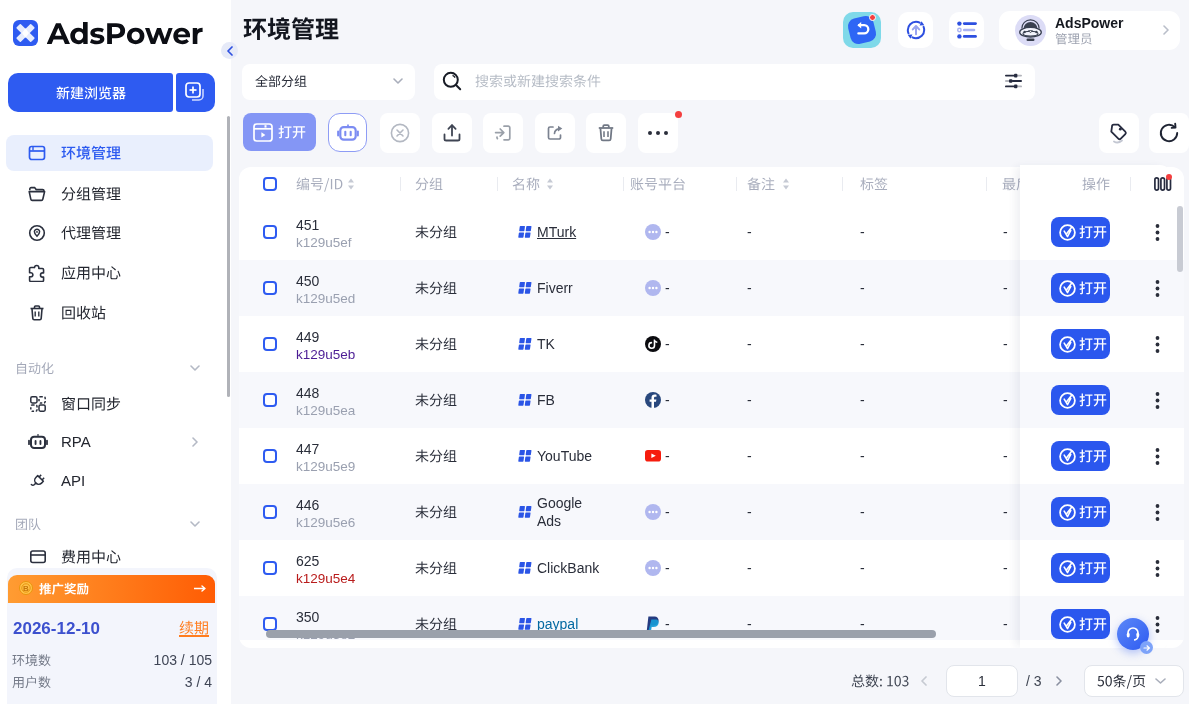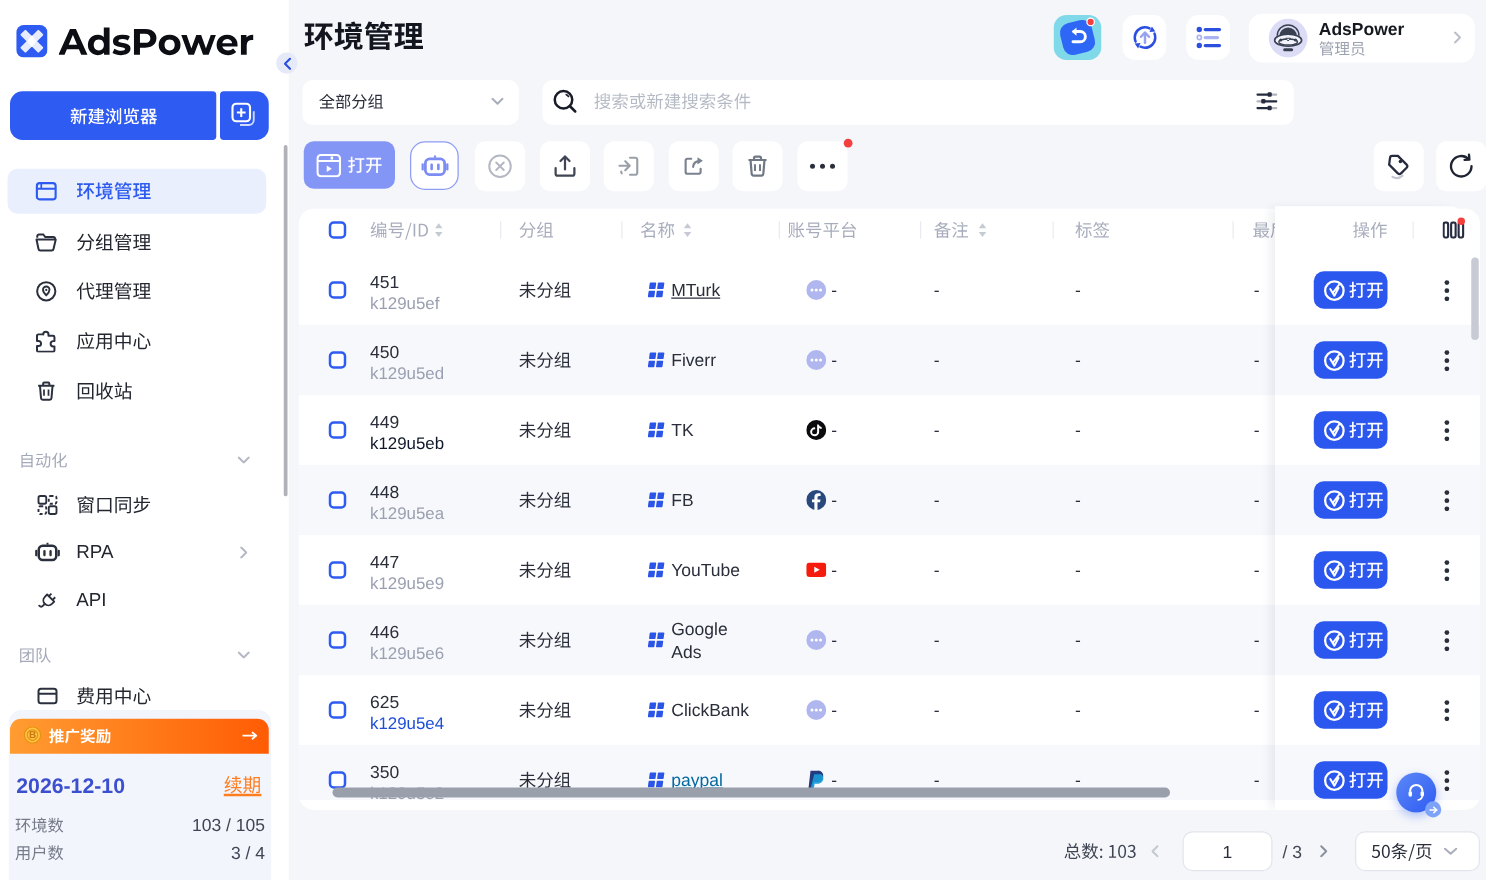--- a/index.html
+++ b/index.html
@@ -591,21 +591,21 @@
       <circle cx="8" cy="8" r="1.2" fill="#fff"></circle>
       <circle cx="11.4" cy="8" r="1.2" fill="#fff"></circle>
     </svg>
   </div>
 <div style="position:absolute;left:665px;top:277.5px;font:14px 'Liberation Sans',sans-serif;color:#2a2e3a;line-height:21px;white-space:nowrap;">-</div>
 <div style="position:absolute;left:747px;top:277.5px;font:14px 'Liberation Sans',sans-serif;color:#2a2e3a;line-height:21px;white-space:nowrap;">-</div>
 <div style="position:absolute;left:860px;top:277.5px;font:14px 'Liberation Sans',sans-serif;color:#2a2e3a;line-height:21px;white-space:nowrap;">-</div>
 <div style="position:absolute;left:1003px;top:277.5px;font:14px 'Liberation Sans',sans-serif;color:#2a2e3a;line-height:21px;white-space:nowrap;">-</div>
 <div style="position:absolute;left:263px;top:337px;width:14px;height:14px;border:2px solid #2e5bf1;border-radius:4px;background:#fff"></div>
 <div style="position:absolute;left:296px;top:327.0px;font:14px 'Liberation Sans',sans-serif;color:#2a2e3a;line-height:21px;white-space:nowrap;">449</div>
-<div style="position:absolute;left:296px;top:344.9px;font:13.5px 'Liberation Sans',sans-serif;color:#0f172a;line-height:20px;white-space:nowrap;">k129u5eb</div>
+<div style="position:absolute;left:296px;top:344.9px;font:13.5px 'Liberation Sans',sans-serif;color:#4c1d95;line-height:20px;white-space:nowrap;">k129u5eb</div>
 <div style="position:absolute;left:415px;top:333.1px">
     <svg width="42.0" height="20.3" viewBox="0 0 42.0 20.3" fill="#2a2e3a" style="display:block">
       <path transform="translate(0.00,16.24) scale(0.014000,-0.014000)" d="M62 429H942V355H62ZM133 676H874V602H133ZM459 839H538V-80H459ZM440 391 504 364Q469 304 421 247Q373 190 318 139Q264 89 205 47Q147 6 89 -24Q82 -15 73 -3Q63 9 53 20Q43 32 34 39Q91 65 149 103Q208 141 262 187Q316 234 362 286Q407 338 440 391ZM557 391Q590 338 636 286Q683 235 737 188Q791 140 850 103Q909 65 966 40Q958 32 947 21Q937 10 928 -2Q918 -14 911 -25Q854 5 795 47Q736 89 681 140Q626 191 579 248Q531 305 495 364Z"></path>
       <path transform="translate(14.00,16.24) scale(0.014000,-0.014000)" d="M187 462H760V388H187ZM734 462H812Q812 462 812 455Q812 448 812 439Q812 431 811 426Q805 311 800 230Q794 149 787 96Q780 42 771 12Q761 -19 748 -34Q732 -53 714 -60Q696 -67 670 -69Q645 -71 602 -70Q559 -70 512 -67Q510 -50 504 -29Q498 -8 487 8Q536 4 578 3Q620 2 637 2Q667 2 680 14Q694 28 703 74Q713 120 721 210Q728 301 734 448ZM324 820 404 798Q370 714 323 637Q277 561 222 496Q168 432 108 384Q102 392 90 403Q78 414 66 424Q53 435 44 442Q104 485 157 544Q210 603 252 674Q295 744 324 820ZM673 822Q697 772 730 719Q763 666 801 617Q840 568 881 527Q922 486 961 456Q952 449 940 438Q929 427 918 415Q908 403 900 393Q861 427 820 473Q779 519 739 572Q700 625 665 682Q630 739 604 794ZM386 441H465Q456 359 438 282Q421 204 383 135Q346 66 281 10Q216 -45 111 -83Q107 -73 99 -61Q91 -50 82 -38Q73 -27 65 -19Q163 13 223 62Q283 111 316 173Q349 234 364 302Q378 370 386 441Z"></path>
       <path transform="translate(28.00,16.24) scale(0.014000,-0.014000)" d="M380 11H959V-58H380ZM520 535H847V466H520ZM521 274H848V207H521ZM481 790H872V-25H798V721H553V-25H481ZM73 182Q71 190 67 202Q63 214 58 227Q54 240 49 249Q66 252 85 270Q105 287 130 315Q143 328 169 359Q195 391 227 434Q259 477 293 527Q326 576 355 628L415 591Q351 487 275 390Q199 293 123 221V219Q123 219 115 215Q108 212 98 206Q88 201 80 194Q73 188 73 182ZM73 182 69 241 106 267 402 321Q400 306 400 288Q400 270 401 259Q299 239 238 225Q176 212 143 204Q110 196 95 192Q81 187 73 182ZM66 423Q64 430 60 443Q55 456 51 470Q46 483 42 493Q56 496 70 513Q85 529 102 555Q111 567 129 596Q147 625 168 665Q190 704 211 749Q233 795 250 840L318 809Q290 746 256 684Q222 622 185 565Q149 509 111 464V461Q111 461 104 457Q98 454 88 447Q79 441 73 435Q66 429 66 423ZM66 423 64 477 100 500 300 521Q298 508 296 490Q294 472 295 461Q226 452 184 446Q141 440 118 436Q94 432 83 429Q72 426 66 423ZM48 58Q92 67 148 80Q204 92 267 107Q330 122 394 137L401 73Q312 50 222 27Q133 4 63 -14Z"></path>
     </svg>
   </div>
 <div style="position:absolute;left:518px;top:337px;">
     <svg width="14" height="14" viewBox="0 0 14 14" style="display:block">
       <g fill="#2b55e6" transform="skewX(-8) translate(1.5,0)">
@@ -720,21 +720,21 @@
       <circle cx="8" cy="8" r="1.2" fill="#fff"></circle>
       <circle cx="11.4" cy="8" r="1.2" fill="#fff"></circle>
     </svg>
   </div>
 <div style="position:absolute;left:665px;top:501.5px;font:14px 'Liberation Sans',sans-serif;color:#2a2e3a;line-height:21px;white-space:nowrap;">-</div>
 <div style="position:absolute;left:747px;top:501.5px;font:14px 'Liberation Sans',sans-serif;color:#2a2e3a;line-height:21px;white-space:nowrap;">-</div>
 <div style="position:absolute;left:860px;top:501.5px;font:14px 'Liberation Sans',sans-serif;color:#2a2e3a;line-height:21px;white-space:nowrap;">-</div>
 <div style="position:absolute;left:1003px;top:501.5px;font:14px 'Liberation Sans',sans-serif;color:#2a2e3a;line-height:21px;white-space:nowrap;">-</div>
 <div style="position:absolute;left:263px;top:561px;width:14px;height:14px;border:2px solid #2e5bf1;border-radius:4px;background:#fff"></div>
 <div style="position:absolute;left:296px;top:551.0px;font:14px 'Liberation Sans',sans-serif;color:#2a2e3a;line-height:21px;white-space:nowrap;">625</div>
-<div style="position:absolute;left:296px;top:568.9px;font:13.5px 'Liberation Sans',sans-serif;color:#1d4ed8;line-height:20px;white-space:nowrap;">k129u5e4</div>
+<div style="position:absolute;left:296px;top:568.9px;font:13.5px 'Liberation Sans',sans-serif;color:#b91c1c;line-height:20px;white-space:nowrap;">k129u5e4</div>
 <div style="position:absolute;left:415px;top:557.1px">
     <svg width="42.0" height="20.3" viewBox="0 0 42.0 20.3" fill="#2a2e3a" style="display:block">
       <path transform="translate(0.00,16.24) scale(0.014000,-0.014000)" d="M62 429H942V355H62ZM133 676H874V602H133ZM459 839H538V-80H459ZM440 391 504 364Q469 304 421 247Q373 190 318 139Q264 89 205 47Q147 6 89 -24Q82 -15 73 -3Q63 9 53 20Q43 32 34 39Q91 65 149 103Q208 141 262 187Q316 234 362 286Q407 338 440 391ZM557 391Q590 338 636 286Q683 235 737 188Q791 140 850 103Q909 65 966 40Q958 32 947 21Q937 10 928 -2Q918 -14 911 -25Q854 5 795 47Q736 89 681 140Q626 191 579 248Q531 305 495 364Z"></path>
       <path transform="translate(14.00,16.24) scale(0.014000,-0.014000)" d="M187 462H760V388H187ZM734 462H812Q812 462 812 455Q812 448 812 439Q812 431 811 426Q805 311 800 230Q794 149 787 96Q780 42 771 12Q761 -19 748 -34Q732 -53 714 -60Q696 -67 670 -69Q645 -71 602 -70Q559 -70 512 -67Q510 -50 504 -29Q498 -8 487 8Q536 4 578 3Q620 2 637 2Q667 2 680 14Q694 28 703 74Q713 120 721 210Q728 301 734 448ZM324 820 404 798Q370 714 323 637Q277 561 222 496Q168 432 108 384Q102 392 90 403Q78 414 66 424Q53 435 44 442Q104 485 157 544Q210 603 252 674Q295 744 324 820ZM673 822Q697 772 730 719Q763 666 801 617Q840 568 881 527Q922 486 961 456Q952 449 940 438Q929 427 918 415Q908 403 900 393Q861 427 820 473Q779 519 739 572Q700 625 665 682Q630 739 604 794ZM386 441H465Q456 359 438 282Q421 204 383 135Q346 66 281 10Q216 -45 111 -83Q107 -73 99 -61Q91 -50 82 -38Q73 -27 65 -19Q163 13 223 62Q283 111 316 173Q349 234 364 302Q378 370 386 441Z"></path>
       <path transform="translate(28.00,16.24) scale(0.014000,-0.014000)" d="M380 11H959V-58H380ZM520 535H847V466H520ZM521 274H848V207H521ZM481 790H872V-25H798V721H553V-25H481ZM73 182Q71 190 67 202Q63 214 58 227Q54 240 49 249Q66 252 85 270Q105 287 130 315Q143 328 169 359Q195 391 227 434Q259 477 293 527Q326 576 355 628L415 591Q351 487 275 390Q199 293 123 221V219Q123 219 115 215Q108 212 98 206Q88 201 80 194Q73 188 73 182ZM73 182 69 241 106 267 402 321Q400 306 400 288Q400 270 401 259Q299 239 238 225Q176 212 143 204Q110 196 95 192Q81 187 73 182ZM66 423Q64 430 60 443Q55 456 51 470Q46 483 42 493Q56 496 70 513Q85 529 102 555Q111 567 129 596Q147 625 168 665Q190 704 211 749Q233 795 250 840L318 809Q290 746 256 684Q222 622 185 565Q149 509 111 464V461Q111 461 104 457Q98 454 88 447Q79 441 73 435Q66 429 66 423ZM66 423 64 477 100 500 300 521Q298 508 296 490Q294 472 295 461Q226 452 184 446Q141 440 118 436Q94 432 83 429Q72 426 66 423ZM48 58Q92 67 148 80Q204 92 267 107Q330 122 394 137L401 73Q312 50 222 27Q133 4 63 -14Z"></path>
     </svg>
   </div>
 <div style="position:absolute;left:518px;top:561px;">
     <svg width="14" height="14" viewBox="0 0 14 14" style="display:block">
       <g fill="#2b55e6" transform="skewX(-8) translate(1.5,0)">

